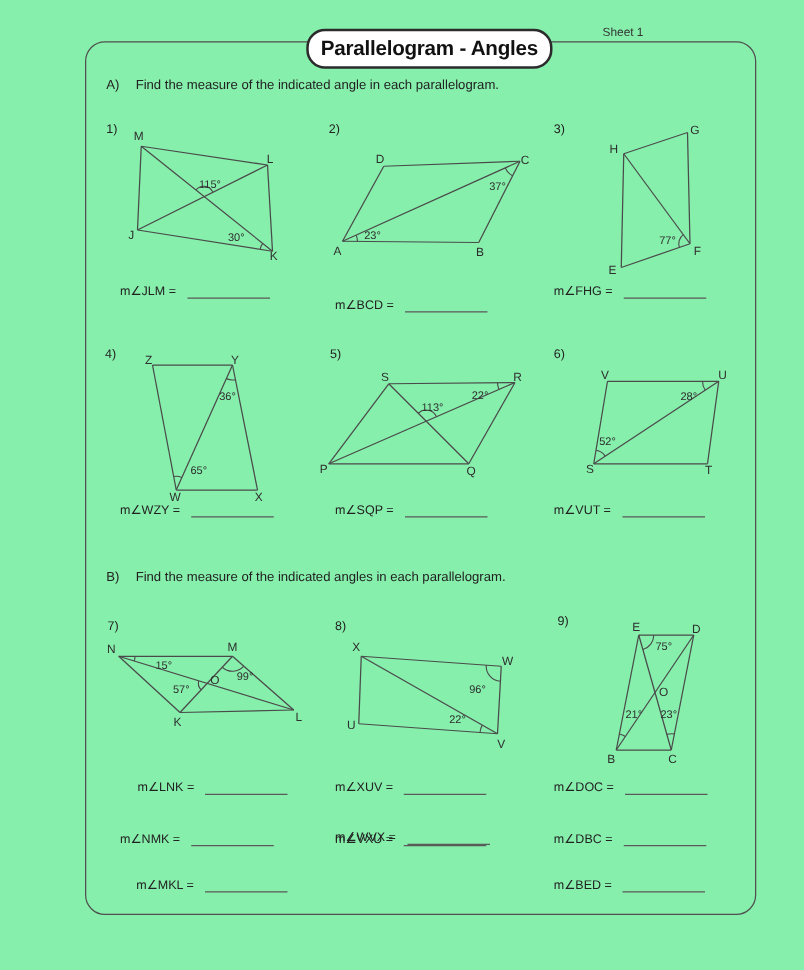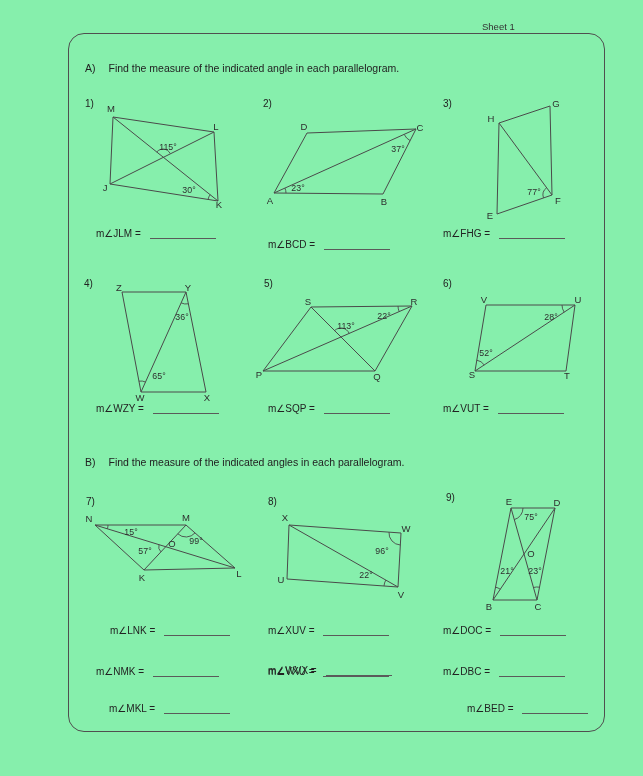--- a/index.html
+++ b/index.html
@@ -23,20 +23,23 @@
   .answer .q{white-space:nowrap;}
   .blank{width:66px;height:12px;border-bottom:1.2px solid #5a5a5a;}
 </style>
 </head>
 <body>
 
 <div class="page">
 
   <div class="border-box"></div>
   <div class="sheet-label">Sheet 1</div>
+  <div class="title-capsule">
+    <span>Parallelogram - Angles</span>
+  </div>
 
   <div class="section-header" style="top:62px;">
     <span>A)</span>
     <span>Find the measure of the indicated angle in each parallelogram.</span>
   </div>
 
   <span class="pnum" style="left:85px;top:98px;">1)</span>
   <span class="pnum" style="left:263px;top:98px;">2)</span>
   <span class="pnum" style="left:443px;top:98px;">3)</span>
   <span class="pnum" style="left:84px;top:278px;">4)</span>
@@ -271,18 +274,18 @@
     <span class="blank"></span>
   </div>
   <div class="answer" style="left:443px;top:623px;">
     <span class="q">m∠DOC =</span>
     <span class="blank"></span>
   </div>
   <div class="answer" style="left:443px;top:664px;">
     <span class="q">m∠DBC =</span>
     <span class="blank"></span>
   </div>
-  <div class="answer" style="left:443px;top:701px;margin-left:24px;">
+  <div class="answer" style="left:443px;top:701px;">
     <span class="q">m∠BED =</span>
     <span class="blank"></span>
   </div>
 
 </div>
 
 </body></html>

